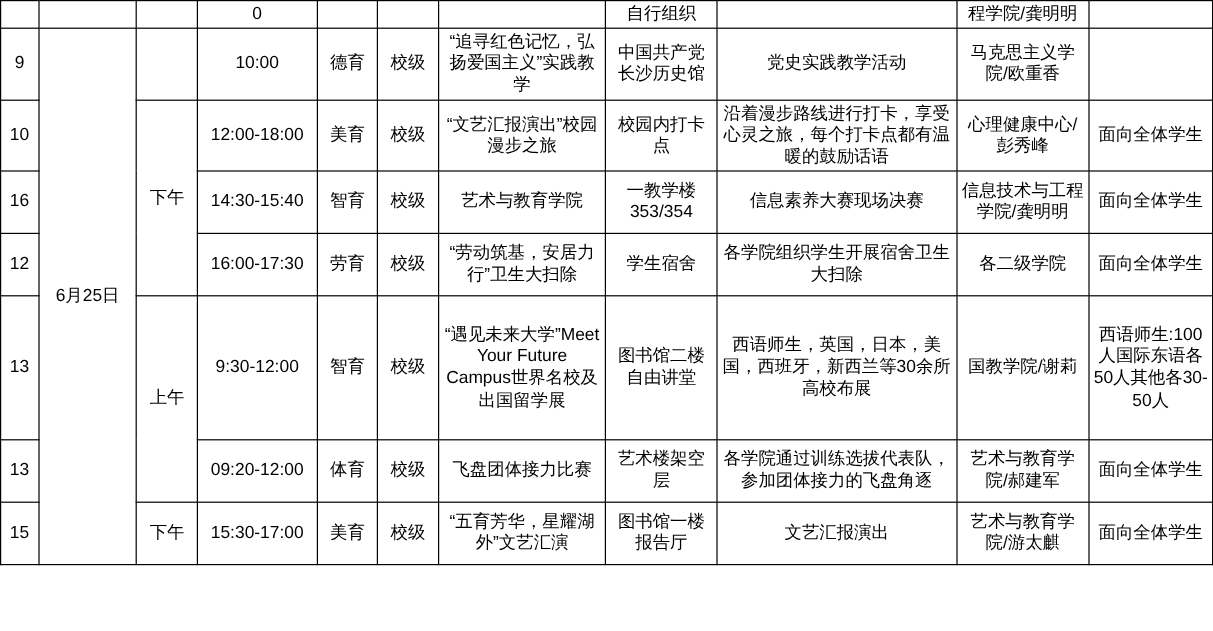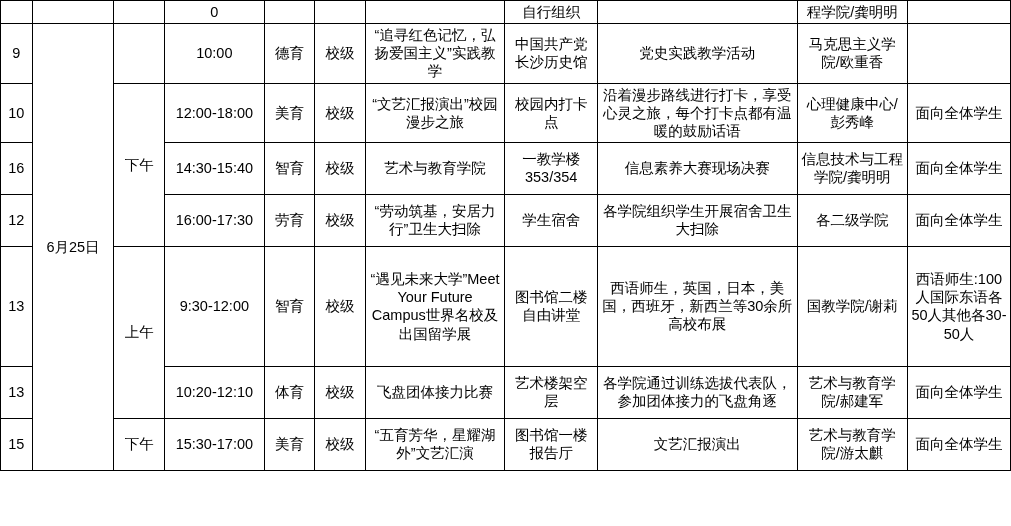--- a/index.html
+++ b/index.html
@@ -144,21 +144,21 @@
         <td>校级</td>
         <td>“遇见未来大学”Meet Your Future Campus世界名校及出国留学展</td>
         <td>图书馆二楼自由讲堂</td>
         <td>西语师生，英国，日本，美国，西班牙，新西兰等30余所高校布展</td>
         <td>国教学院/谢莉</td>
         <td>西语师生:100人国际东语各50人其他各30-50人</td>
       </tr>
 
       <tr class="tall">
         <td>13</td>
-        <td>10:20-12:10</td>
+        <td>09:20-12:00</td>
         <td>体育</td>
         <td>校级</td>
         <td>飞盘团体接力比赛</td>
         <td>艺术楼架空层</td>
         <td>各学院通过训练选拔代表队，参加团体接力的飞盘角逐</td>
         <td>艺术与教育学院/郝建军</td>
         <td>面向全体学生</td>
       </tr>
 
       <tr class="tall">

